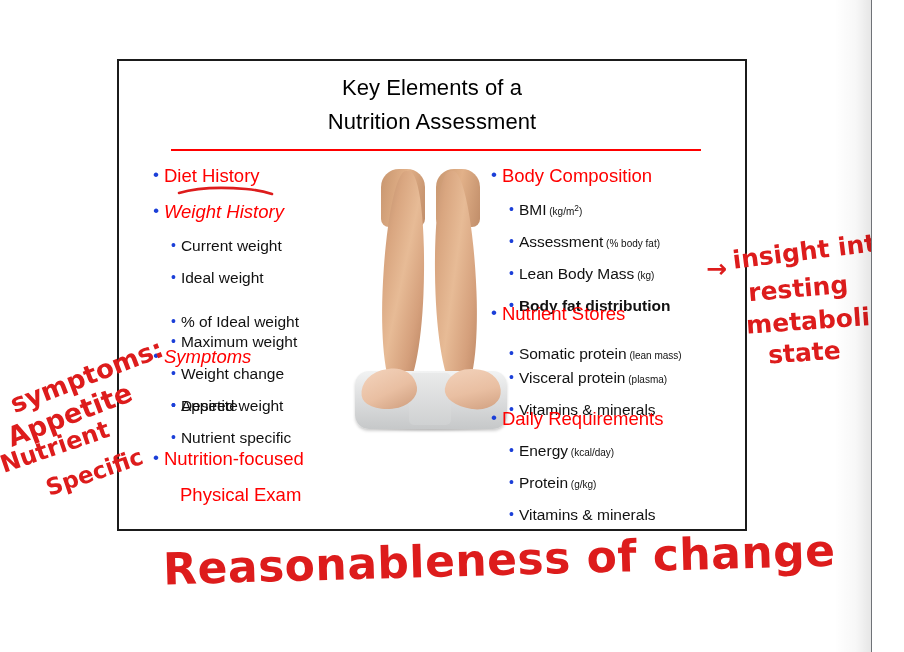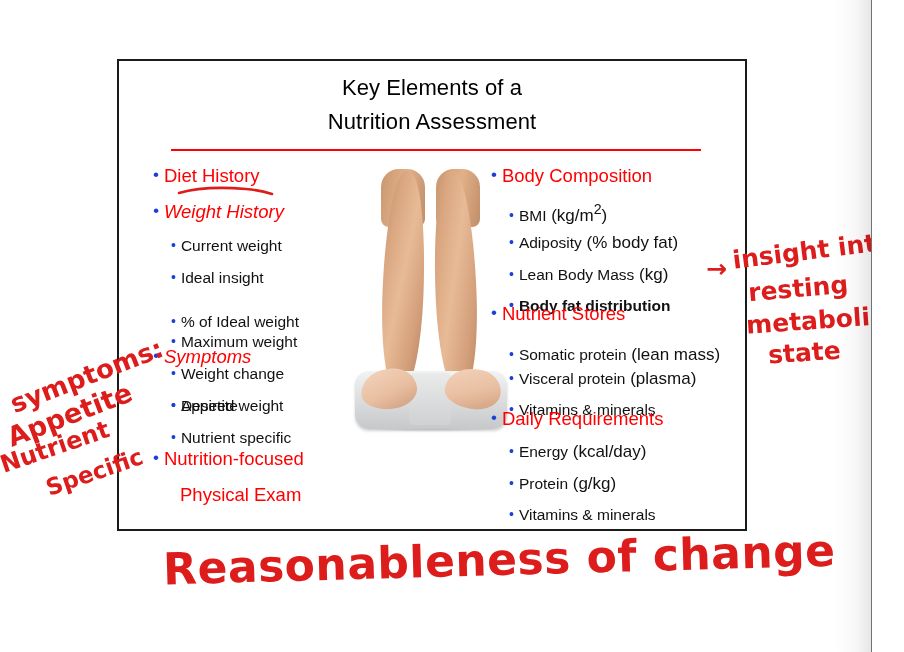--- a/index.html
+++ b/index.html
@@ -157,21 +157,21 @@
     left: 18px;
   }
   .dot {
     display: inline-block;
     color: #1b3fd8;
     margin-right: 5px;
   }
   .b1 .dot { font-size: 17px; vertical-align: 2px; }
   .b2 .dot { font-size: 14px; vertical-align: 1px; }
   .unit {
-    font-size: 17px;
+    font-size: 10px;
     color: #111111;
   }
   .cont { left: 27px; }          
 
   
   .ink {
     position: absolute;
     color: #dd1c1c;
     font-family: "DejaVu Sans", sans-serif;
     font-weight: bold;
@@ -240,36 +240,36 @@
       <div id="scale-body"></div>
       <div id="scale-center"></div>
       <div class="foot" id="foot-l"></div>
       <div class="foot" id="foot-r"></div>
     </div>
 
     <div class="col" id="col-left">
         <div class="row b1" style="top: 0px;"><span class="dot">•</span><span>Diet History</span></div>
         <div class="row b1" style="top: 36px; font-style: italic;"><span class="dot">•</span><span>Weight History</span></div>
         <div class="row b2" style="top: 72px;"><span class="dot">•</span><span>Current weight</span></div>
-        <div class="row b2" style="top: 104px;"><span class="dot">•</span><span>Ideal insight</span></div>
+        <div class="row b2" style="top: 104px;"><span class="dot">•</span><span>Ideal weight</span></div>
         <div class="row b2" style="top: 148px;"><span class="dot">•</span><span>% of Ideal weight</span></div>
         <div class="row b2" style="top: 168px;"><span class="dot">•</span><span>Maximum weight</span></div>
         <div class="row b2" style="top: 200px;"><span class="dot">•</span><span>Weight change</span></div>
         <div class="row b1" style="top: 181px; font-style: italic;"><span class="dot">•</span><span>Symptoms</span></div>
         <div class="row b2" style="top: 232px;"><span class="dot">•</span><span>Desired weight</span></div>
         <div class="row b2" style="top: 232px;"><span class="dot">•</span><span>Appetite</span></div>
         <div class="row b2" style="top: 264px;"><span class="dot">•</span><span>Nutrient specific</span></div>
         <div class="row b1" style="top: 283px;"><span class="dot">•</span><span>Nutrition-focused</span></div>
         <div class="row b1 cont" style="top: 319px;"><span>Physical Exam</span></div>
       </div>
 
     <div class="col" id="col-right">
         <div class="row b1" style="top: 0px;"><span class="dot">•</span><span>Body Composition</span></div>
         <div class="row b2" style="top: 36px;"><span class="dot">•</span><span>BMI</span><span class="unit"> (kg/m<sup>2</sup>)</span></div>
-        <div class="row b2" style="top: 68px;"><span class="dot">•</span><span>Adiposity</span><span class="unit"> (% body fat)</span></div>
+        <div class="row b2" style="top: 68px;"><span class="dot">•</span><span>Assessment</span><span class="unit"> (% body fat)</span></div>
         <div class="row b2" style="top: 100px;"><span class="dot">•</span><span>Lean Body Mass</span><span class="unit"> (kg)</span></div>
         <div class="row b2" style="top: 132px; font-weight: bold;"><span class="dot">•</span><span>Body fat distribution</span></div>
         <div class="row b1" style="top: 138px;"><span class="dot">•</span><span>Nutrient Stores</span></div>
         <div class="row b2" style="top: 180px;"><span class="dot">•</span><span>Somatic protein</span><span class="unit"> (lean mass)</span></div>
         <div class="row b2" style="top: 204px;"><span class="dot">•</span><span>Visceral protein</span><span class="unit"> (plasma)</span></div>
         <div class="row b2" style="top: 236px;"><span class="dot">•</span><span>Vitamins &amp; minerals</span></div>
         <div class="row b1" style="top: 243px;"><span class="dot">•</span><span>Daily Requirements</span></div>
         <div class="row b2" style="top: 277px;"><span class="dot">•</span><span>Energy</span><span class="unit"> (kcal/day)</span></div>
         <div class="row b2" style="top: 309px;"><span class="dot">•</span><span>Protein</span><span class="unit"> (g/kg)</span></div>
         <div class="row b2" style="top: 341px;"><span class="dot">•</span><span>Vitamins &amp; minerals</span></div>

